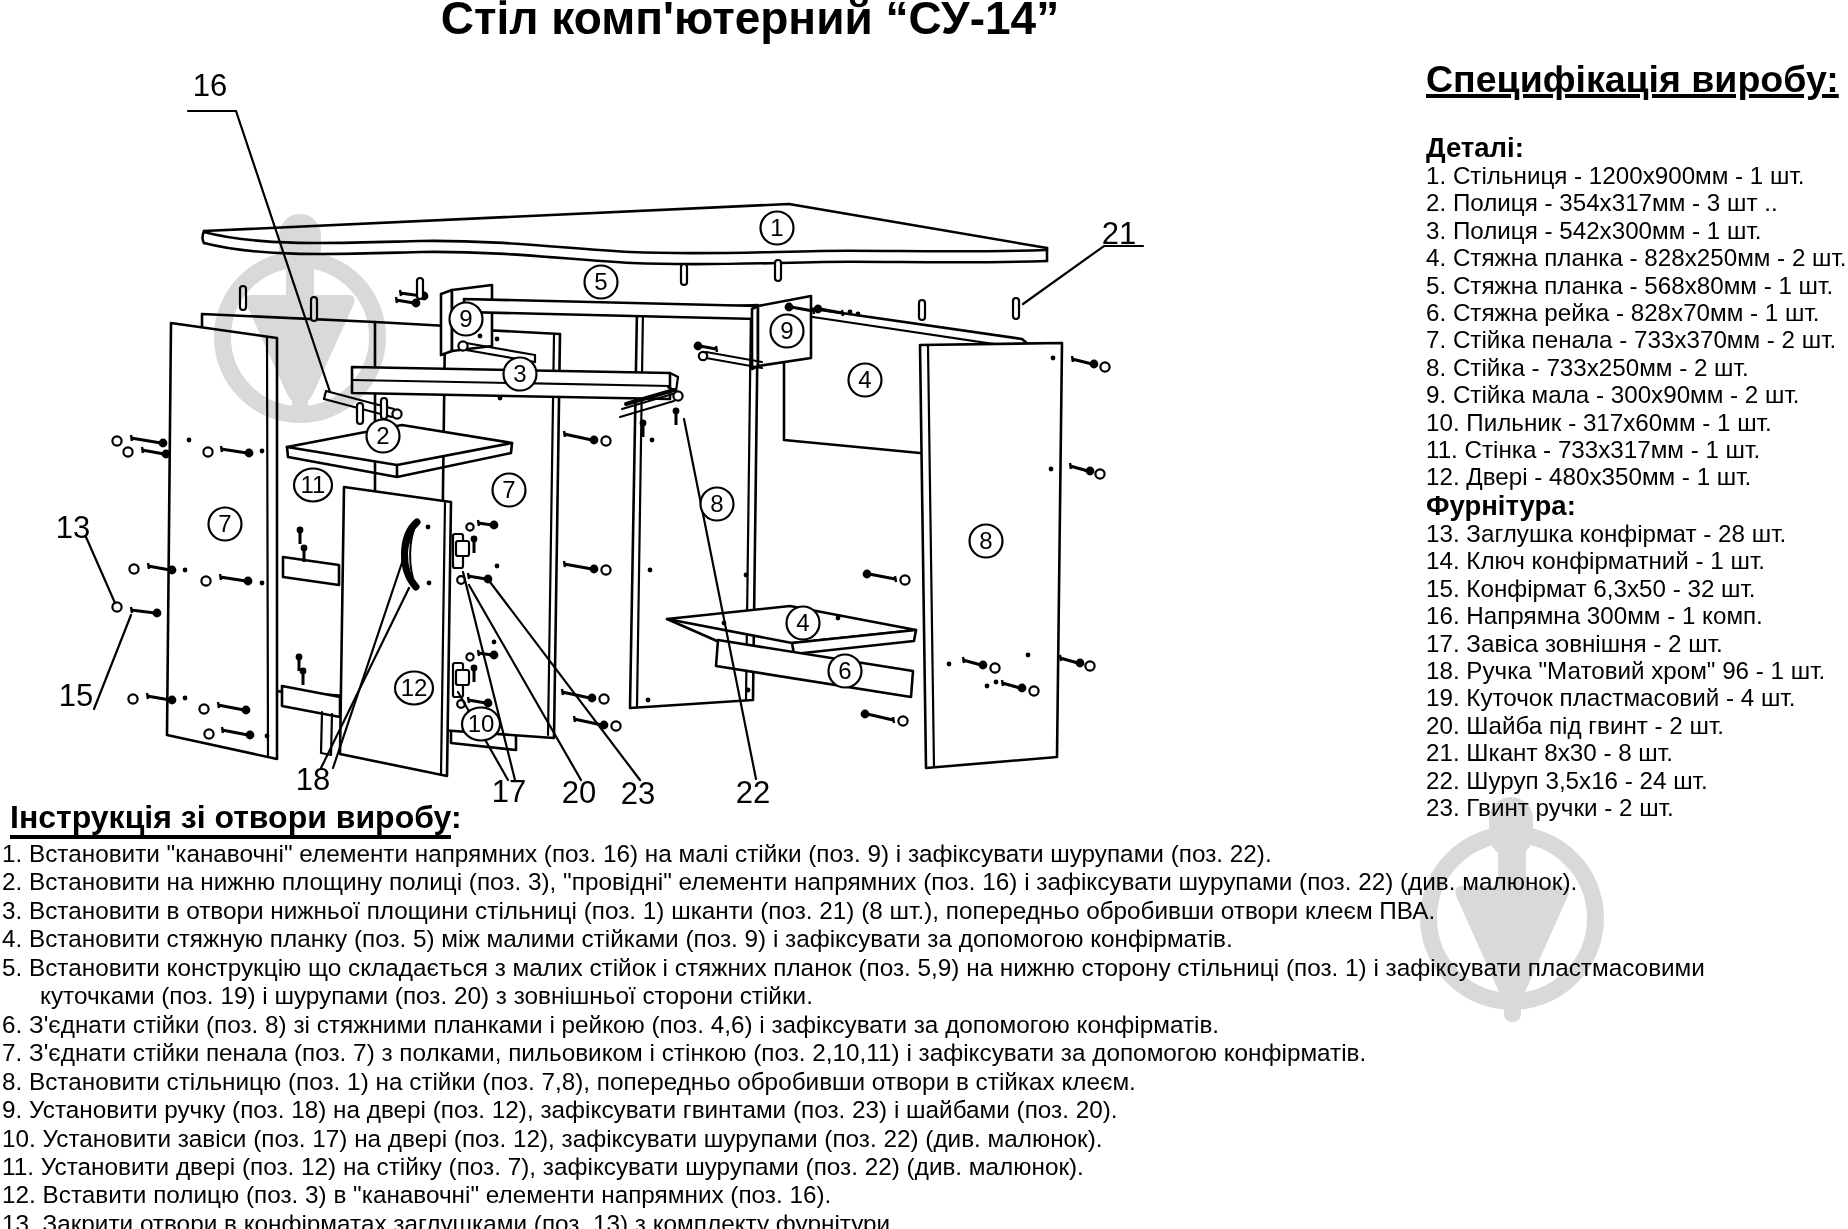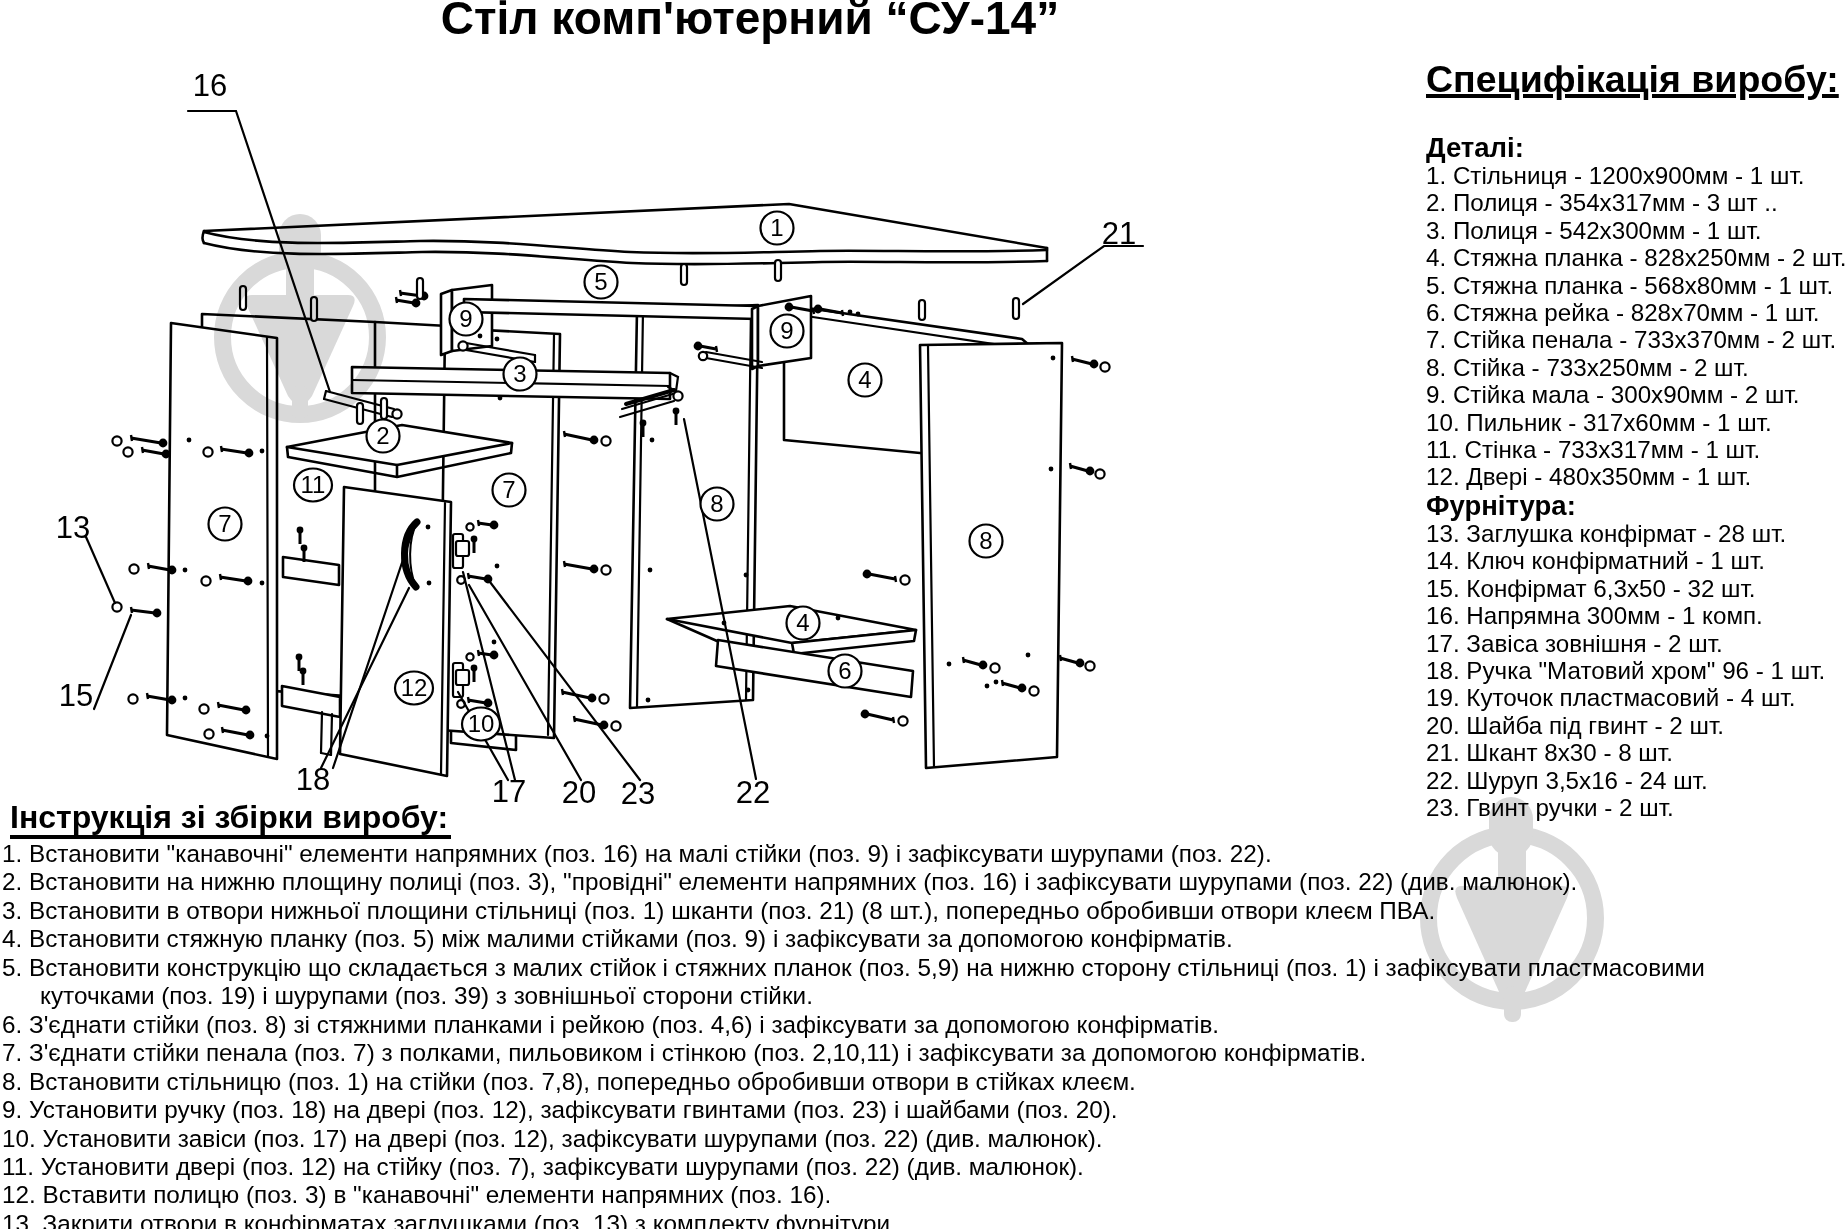--- a/index.html
+++ b/index.html
@@ -479,30 +479,30 @@
 16. Напрямна 300мм - 1 комп.<br>
 17. Завіса зовнішня - 2 шт.<br>
 18. Ручка "Матовий хром" 96 - 1 шт.<br>
 19. Куточок пластмасовий - 4 шт.<br>
 20. Шайба під гвинт - 2 шт.<br>
 21. Шкант 8х30 - 8 шт.<br>
 22. Шуруп 3,5х16 - 24 шт.<br>
 23. Гвинт ручки - 2 шт.</div>
   </div>
 
-  <div class="abs" id="instr-h">Інструкція зі збірки виробу:</div>
+  <div class="abs" id="instr-h">Інструкція зі отвори виробу:</div>
 
   <div class="abs" style="left:10px;top:835px;width:441px;height:4px;background:#000;"></div>
 
   <div class="abs" id="instr">1. Встановити "канавочні" елементи напрямних (поз. 16) на малі стійки (поз. 9) і зафіксувати шурупами (поз. 22).<br>
 2. Встановити на нижню площину полиці (поз. 3), "провідні" елементи напрямних (поз. 16) і зафіксувати шурупами (поз. 22) (див. малюнок).<br>
 3. Встановити в отвори нижньої площини стільниці (поз. 1) шканти (поз. 21) (8 шт.), попередньо обробивши отвори клеєм ПВА.<br>
 4. Встановити стяжную планку (поз. 5) між малими стійками (поз. 9) і зафіксувати за допомогою конфірматів.<br>
 5. Встановити конструкцію що складається з малих стійок і стяжних планок (поз. 5,9) на нижню сторону стільниці (поз. 1) і зафіксувати пластмасовими<br>
-<span style="margin-left:38px">куточками (поз. 19) і шурупами (поз. 39) з зовнішньої сторони стійки.</span><br>
+<span style="margin-left:38px">куточками (поз. 19) і шурупами (поз. 20) з зовнішньої сторони стійки.</span><br>
 6. З'єднати стійки (поз. 8) зі стяжними планками і рейкою (поз. 4,6) і зафіксувати за допомогою конфірматів.<br>
 7. З'єднати стійки пенала (поз. 7) з полками, пильовиком і стінкою (поз. 2,10,11) і зафіксувати за допомогою конфірматів.<br>
 8. Встановити стільницю (поз. 1) на стійки (поз. 7,8), попередньо обробивши отвори в стійках клеєм.<br>
 9. Установити ручку (поз. 18) на двері (поз. 12), зафіксувати гвинтами (поз. 23) і шайбами (поз. 20).<br>
 10. Установити завіси (поз. 17) на двері (поз. 12), зафіксувати шурупами (поз. 22) (див. малюнок).<br>
 11. Установити двері (поз. 12) на стійку (поз. 7), зафіксувати шурупами (поз. 22) (див. малюнок).<br>
 12. Вставити полицю (поз. 3) в "канавочні" елементи напрямних (поз. 16).<br>
 13. Закрити отвори в конфірматах заглушками (поз. 13) з комплекту фурнітури.</div>
 </div>
 

